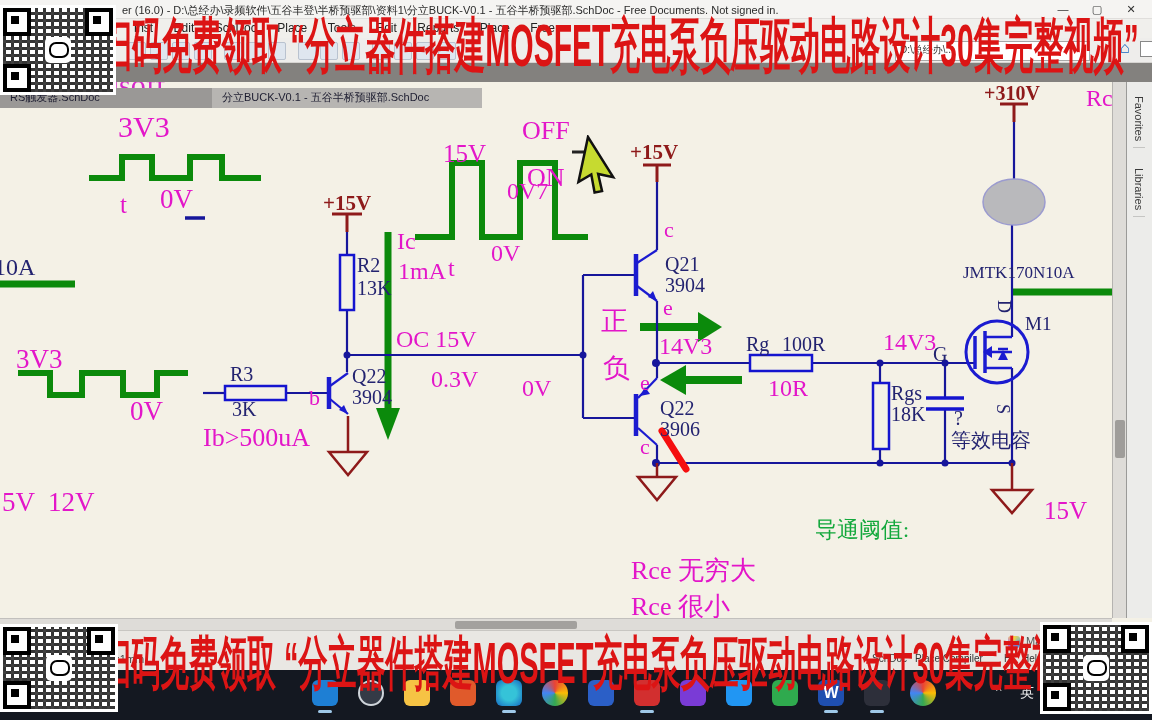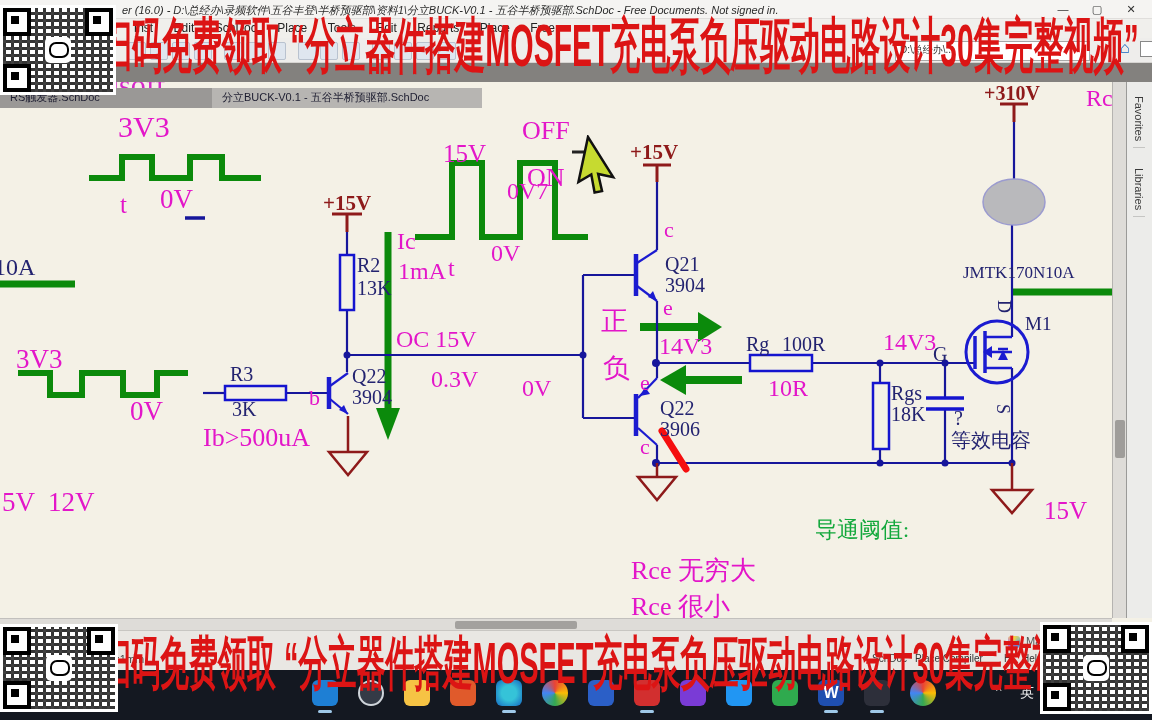--- a/index.html
+++ b/index.html
@@ -1,21 +1,21 @@
 <!DOCTYPE html>
 <html><head>
 <meta charset="utf-8">
 <style>
   html,body{margin:0;padding:0;}
   body{width:1152px;height:720px;position:relative;overflow:hidden;
        font-family:"Liberation Sans","DejaVu Sans",sans-serif;background:#f4f1e6;}
   .abs{position:absolute;}
   
   .titlebar{left:0;top:0;width:1152px;height:18px;background:#f5f4f2;border-bottom:1px solid #e0dedc;z-index:30;}
-  .title-text{left:122px;top:3px;font-size:11px;color:#2b2b2b;white-space:nowrap;font-style:italic;}
+  .title-text{left:122px;top:3px;font-size:11px;color:#2b2b2b;white-space:nowrap;}
   .win-btn{top:0;width:34px;height:18px;text-align:center;font-size:11px;color:#333;line-height:18px;cursor:default;}
   .menubar{left:0;top:18px;width:1152px;height:20px;background:#f0efec;z-index:29;}
   .menu-item{display:inline-block;padding:3px 8px;font-size:12px;color:#222;}
   .menubar-inner{position:absolute;left:86px;top:0;white-space:nowrap;}
   .toolbar{left:0;top:38px;width:1152px;height:24px;background:#eeedeb;border-bottom:1px solid #d6d4d1;z-index:28;}
   .tool-tile{position:absolute;top:4px;width:16px;height:16px;border-radius:2px;background:#dfe6ef;border:1px solid #b9c2cf;}
   .combo{position:absolute;left:895px;top:3px;width:185px;height:16px;background:#fff;border:1px solid #a8a8a8;font-size:10px;color:#333;padding:1px 4px;white-space:nowrap;overflow:hidden;}
   .home-ic{position:absolute;left:1120px;top:1px;font-size:16px;color:#1565c0;}
   .doc-ic{position:absolute;left:1140px;top:3px;width:11px;height:14px;background:#fff;border:1px solid #888;}
   .tabbar{left:0;top:62px;width:1152px;height:20px;background:#83817e;z-index:27;}

